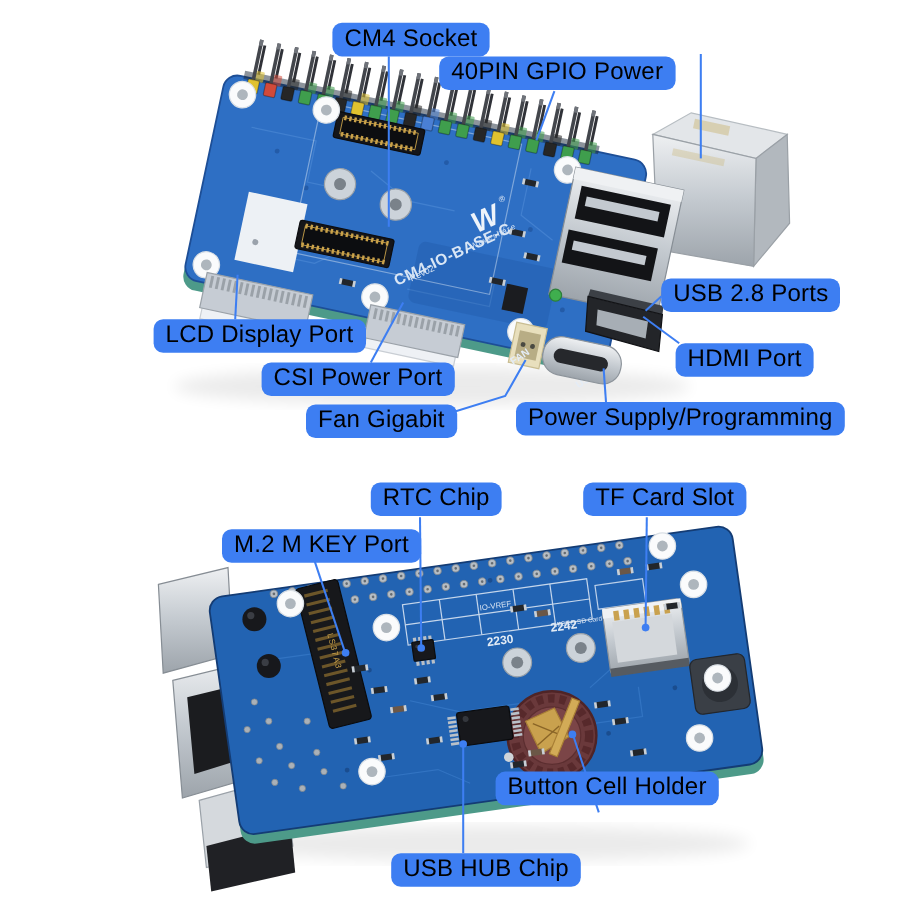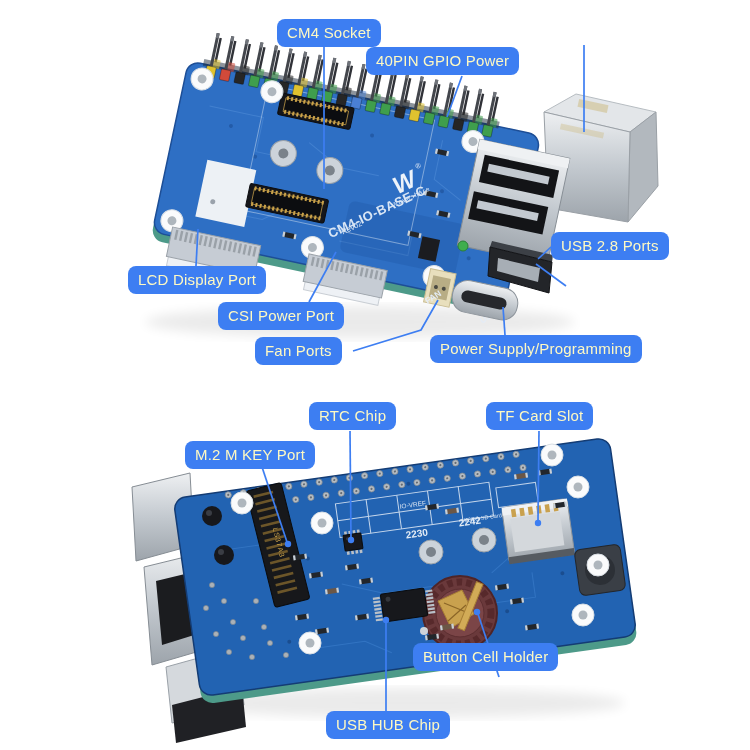--- a/index.html
+++ b/index.html
@@ -2,22 +2,22 @@
 <html style="--accent: #3d7ef2; --pcb-top: #2e6fc4; --pcb-bottom: #2263b2; --pcb-edge: #4d9a89;"><head>
 <meta charset="utf-8">
 <style>
   html,body{margin:0;padding:0;background:#fff;}
   .stage{position:relative;width:750px;height:750px;background:#fff;overflow:hidden;
          font-family:"Liberation Sans",sans-serif;}
   .stage svg{position:absolute;left:0;top:0;}
   #svg-top{width:750px;height:375px;}
   #svg-bottom{top:375px;width:750px;height:375px;}
   #svg-overlay{width:750px;height:750px;pointer-events:none;}
-  .callout{position:absolute;background:var(--accent,#3d7ef2);color:#fef9c3;
-           font-size:15px;line-height:21px;padding:3px 10px 4px;border-radius:8px;
+  .callout{position:absolute;background:var(--accent,#3d7ef2);color:#000000;
+           font-size:20px;line-height:21px;padding:3px 10px 4px;border-radius:8px;
            white-space:nowrap;letter-spacing:.2px;}
   .leader{stroke:var(--accent,#3d7ef2);stroke-width:1.7;fill:none;}
   .leader-dot{fill:var(--accent,#3d7ef2);}
   text{font-family:"Liberation Sans",sans-serif;}
 </style>
 </head>
 <body>
 
 <div class="stage">
 
@@ -801,21 +801,22 @@
     <g>
         <path class="leader" d="M386,711 L386,622"></path>
         <circle class="leader-dot" cx="386" cy="620" r="3.2"></circle>
       </g>
   </svg>
 
   <div class="callout" style="left:277px;top:19px">CM4 Socket</div>
   <div class="callout" style="left:366px;top:47px">40PIN GPIO Power</div>
   <div class="callout" style="left:128px;top:266px">LCD Display Port</div>
   <div class="callout" style="left:218px;top:302px">CSI Power Port</div>
-  <div class="callout" style="left:255px;top:337px">Fan Ports</div>
+  <div class="callout" style="left:255px;top:337px">Fan Gigabit</div>
   <div class="callout" style="left:551px;top:232px">USB 2.8 Ports</div>
+  <div class="callout" style="left:563px;top:286px">HDMI Port</div>
   <div class="callout" style="left:309px;top:402px">RTC Chip</div>
   <div class="callout" style="left:430px;top:335px">Power Supply/Programming</div>
   <div class="callout" style="left:486px;top:402px">TF Card Slot</div>
   <div class="callout" style="left:185px;top:441px">M.2 M KEY Port</div>
   <div class="callout" style="left:413px;top:643px">Button Cell Holder</div>
   <div class="callout" style="left:326px;top:711px">USB HUB Chip</div>
 </div>
 
 </body></html>

